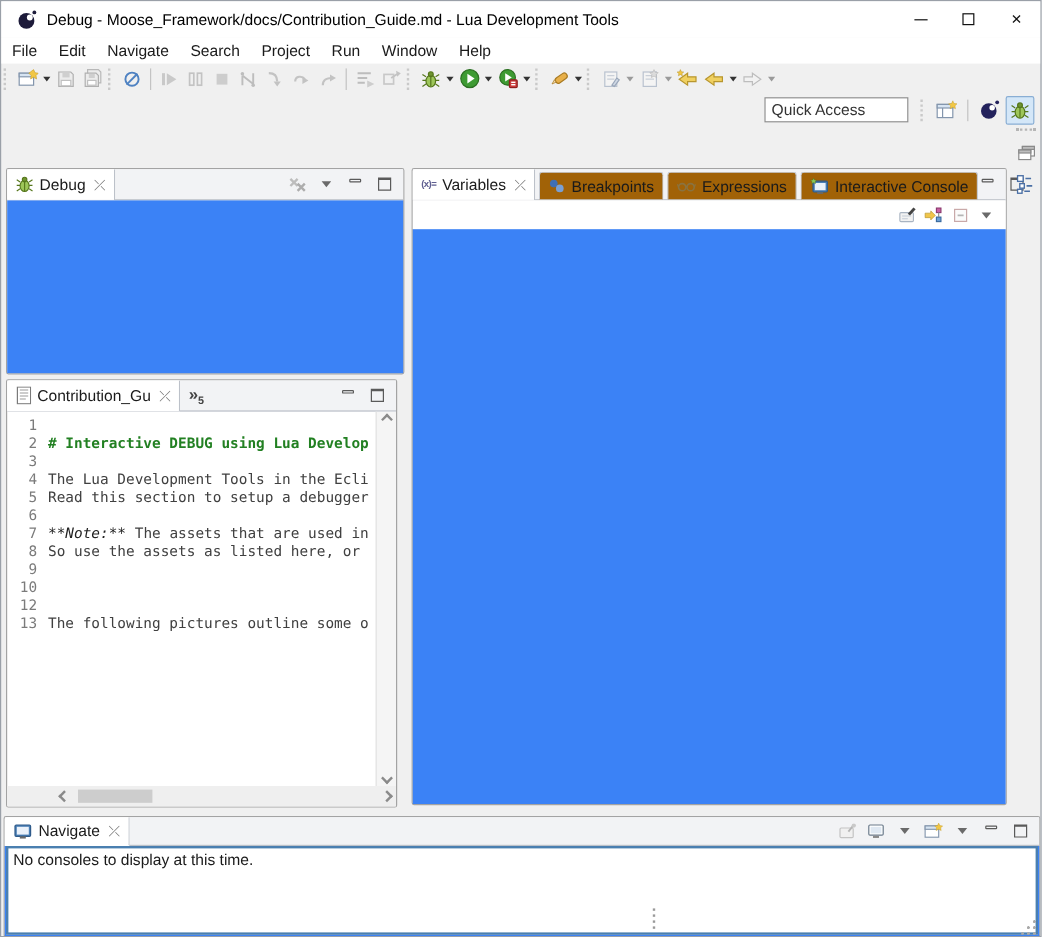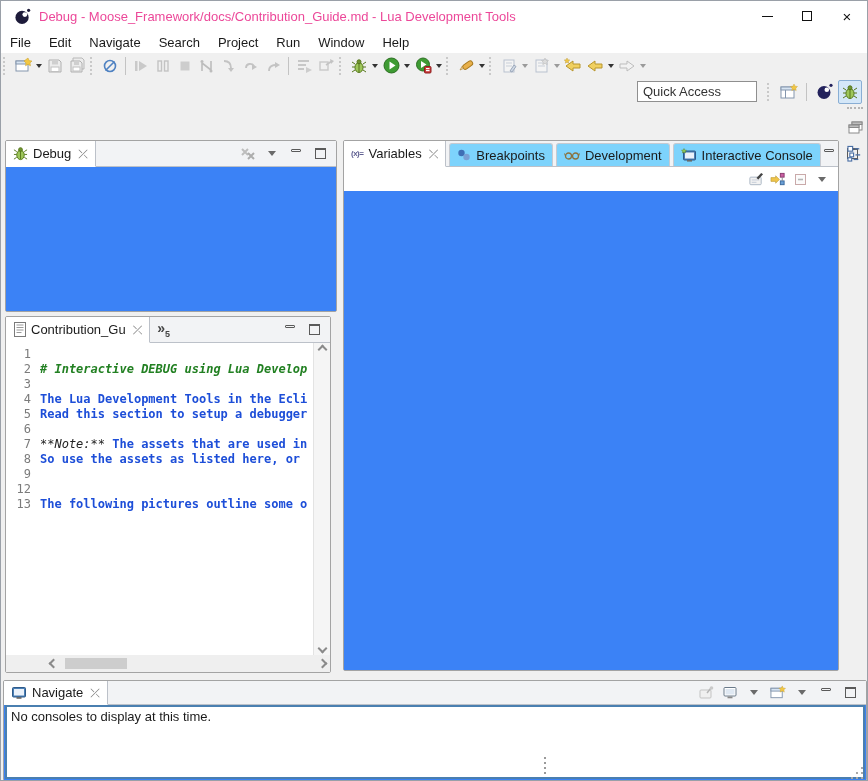--- a/index.html
+++ b/index.html
@@ -9,21 +9,21 @@
     background:#f0f0f0;
     position:relative;
     border:1px solid #9aa0a8;
     overflow:hidden;
     color:#1a1a1a;
     font-size:13px;
   }
   
   .titlebar { position:absolute; left:0; top:0; width:100%; height:30px; background:#fff; display:flex; align-items:center; }
   .titlebar .appicon { margin-left:13px; width:17px; height:17px; }
-  .titlebar .title { margin-left:8px; font-size:13px; color:#ec4899; }
+  .titlebar .title { margin-left:8px; font-size:13px; color:#000000; }
   .wincontrols { position:absolute; right:0; top:0; height:30px; display:flex; }
   .winbtn { width:40px; height:30px; display:flex; align-items:center; justify-content:center; color:#111; }
   .glyph-min { width:11px; height:1px; background:#111; }
   .glyph-max { width:10px; height:10px; border:1px solid #111; }
   .glyph-close { font-size:15px; line-height:1; }
   
   .menubar { position:absolute; left:0; top:30px; width:100%; height:22px; background:#fff; display:flex; align-items:center; }
   .menu-item { padding:2px 9px; cursor:default; }
   
   .toolbar { position:absolute; left:0; top:52px; width:100%; height:25px; display:flex; align-items:center; }
@@ -36,41 +36,41 @@
   .dd.dis i { border-top-color:#9a9a9a; }
   .toolbar2 { position:absolute; left:0; top:77px; width:100%; height:27px; display:flex; align-items:center; justify-content:flex-end; padding-right:4px; }
   .qa-box { width:120px; height:21px; border:1px solid #8f8f8f; background:#fff; font-size:13px; color:#333; display:flex; align-items:center; padding-left:5px; margin-right:8px; }
   .persp-btn { width:24px; height:24px; display:flex; align-items:center; justify-content:center; border-radius:2px; margin:0 1px; }
   .persp-btn.selected { background:var(--accent-selected-bg,#d4e7f8); border:1px solid var(--accent-selected-border,#89aed4); }
   
   .panel { position:absolute; background:#fff; border:1px solid #a3a3a3; border-radius:2px; display:flex; flex-direction:column;margin-top:33px; }
   .tabrow { height:26px; background:#f2f3f5; border-bottom:1px solid #bcc1c9; display:flex; align-items:stretch; flex:none; }
   .tab { display:flex; align-items:center; gap:5px; padding:0 7px; font-size:13px; white-space:nowrap; }
   .tab.active { background:#fff; border-right:1px solid #bcc1c9; border-top-left-radius:2px; margin-bottom:-1px; border-bottom:1px solid #fff; }
-  .tab.inactive { border:1px solid #c6cad1; border-bottom:none; border-radius:3px 3px 0 0; margin-top:2px; margin-left:3px; background:#7dd3fc; }
+  .tab.inactive { border:1px solid #c6cad1; border-bottom:none; border-radius:3px 3px 0 0; margin-top:2px; margin-left:3px; background:#a16207; }
   .tab .closex { color:#777; font-size:12px; margin-left:2px; }
   .tabrow .spacer { flex:1; }
   .viewbtns { display:flex; align-items:center; gap:8px; padding-right:8px; }
   .vb { display:flex; align-items:center; justify-content:center; width:16px; height:16px; }
   .ic-min { width:10px; height:3px; border:1px solid #5a5a5a; border-radius:1px; margin-bottom:6px; }
   .ic-max { width:11px; height:11px; border:1px solid #5a5a5a; border-top-width:2px; }
   .ic-menu { width:0; height:0; border-left:4px solid transparent; border-right:4px solid transparent; border-top:5px solid #6a6a6a; }
   .viewtoolbar { height:24px; display:flex; align-items:center; justify-content:flex-end; gap:6px; padding-right:8px; flex:none; background:#fff; }
   .content { flex:1; background:#3b82f6; position:relative; overflow:hidden; }
   
   .ed-body { flex:1; display:flex; overflow:hidden; font-family:"DejaVu Sans Mono","Liberation Mono",monospace; font-size:12px; }
   .ed-lines { flex:1; display:flex; flex-direction:column; padding-top:4px; overflow:hidden; }
   .ed-line { display:flex; height:15px; line-height:15px; }
   .ed-num { width:34px; flex:none; text-align:right; padding-right:9px; color:#7b7b7b; margin-left:-38px; }
   .ed-line { margin-left:38px; }
   .ed-text { flex:1; white-space:pre; overflow:hidden; color:#000; }
   .ed-text.hl { background:var(--selection-blue,#dfecfb); }
-  .seg-heading { color:var(--heading-green,#228022); font-weight:bold;font-style:italic; }
+  .seg-heading { color:var(--heading-green,#228022); font-weight:bold; }
   .seg-italic { font-style:italic; color:#222; }
-  .seg-plain { color:#1d4ed8;font-weight:bold; }
+  .seg-plain { color:#404040; }
   .ed-vscroll { width:17px; flex:none; background:#f5f5f5; border-left:1px solid #e3e3e3; display:flex; flex-direction:column; justify-content:space-between; align-items:center; padding:3px 0; }
   .chev { width:7px; height:7px; border:solid #8a8a8a; border-width:0 2px 2px 0; }
   .chev.up { transform:rotate(-135deg); }
   .chev.down { transform:rotate(45deg); }
   .chev.left { transform:rotate(135deg); }
   .chev.right { transform:rotate(-45deg); }
   .ed-hscroll { height:17px; flex:none; background:#efefef; display:flex; align-items:center; padding:0 4px; }
   .ed-hthumb { width:62px; height:11px; background:#cdcdcd; margin-left:8px; }
   
   .console-content { position:absolute; left:1px; right:1px; top:0; bottom:1px; border:2px solid var(--focus-border,#4a7fb0); background:#fff; font-size:13px; padding:2px 4px; }
@@ -454,20 +454,24 @@
         </div>
         <div class="ed-line">
           <span class="ed-num">8</span>
           <span class="ed-text"><span class="seg-plain">So use the assets as listed here, or </span></span>
         </div>
         <div class="ed-line">
           <span class="ed-num">9</span>
           <span class="ed-text"></span>
         </div>
         <div class="ed-line">
+          <span class="ed-num">10</span>
+          <span class="ed-text"></span>
+        </div>
+        <div class="ed-line">
           <span class="ed-num">12</span>
           <span class="ed-text"></span>
         </div>
         <div class="ed-line">
           <span class="ed-num">13</span>
           <span class="ed-text"><span class="seg-plain">The following pictures outline some o</span></span>
         </div>
       </div>
     <div class="ed-vscroll">
       <i class="chev up"></i>
@@ -497,21 +501,21 @@
       <span>Breakpoints</span>
     </div>
     <div class="tab inactive">
       <svg width="16" height="13" viewBox="0 0 16 13">
           <circle cx="4.5" cy="7" r="3" fill="none" stroke="#8a7340" stroke-width="1.3"></circle>
           <circle cx="11.5" cy="7" r="3" fill="none" stroke="#8a7340" stroke-width="1.3"></circle>
           <path d="M7.5 7 Q8 5.5 8.5 7" stroke="#8a7340" fill="none"></path>
           <line x1="1.5" y1="7" x2="0.5" y2="4.5" stroke="#8a7340"></line>
           <line x1="14.5" y1="7" x2="15.5" y2="4.5" stroke="#8a7340"></line>
         </svg>
-      <span>Development</span>
+      <span>Expressions</span>
     </div>
     <div class="tab inactive">
       <svg width="16" height="15" viewBox="0 0 16 15">
           <rect x="2.5" y="3" width="12" height="9" rx="1" fill="#4a7fb5" stroke="#2e5a8a"></rect>
           <rect x="4" y="4.5" width="9" height="6" fill="#eaf1fa"></rect>
           <rect x="6" y="12" width="5" height="1.6" fill="#6a6a6a"></rect>
           <polygon points="3,0.5 3.8,2 5.5,2.3 4.3,3.4 4.6,5 3,4.2 1.4,5 1.7,3.4 0.5,2.3 2.2,2" fill="#8dc659" stroke="#56771c" stroke-width="0.4"></polygon>
         </svg>
       <span>Interactive Console</span>
     </div>

